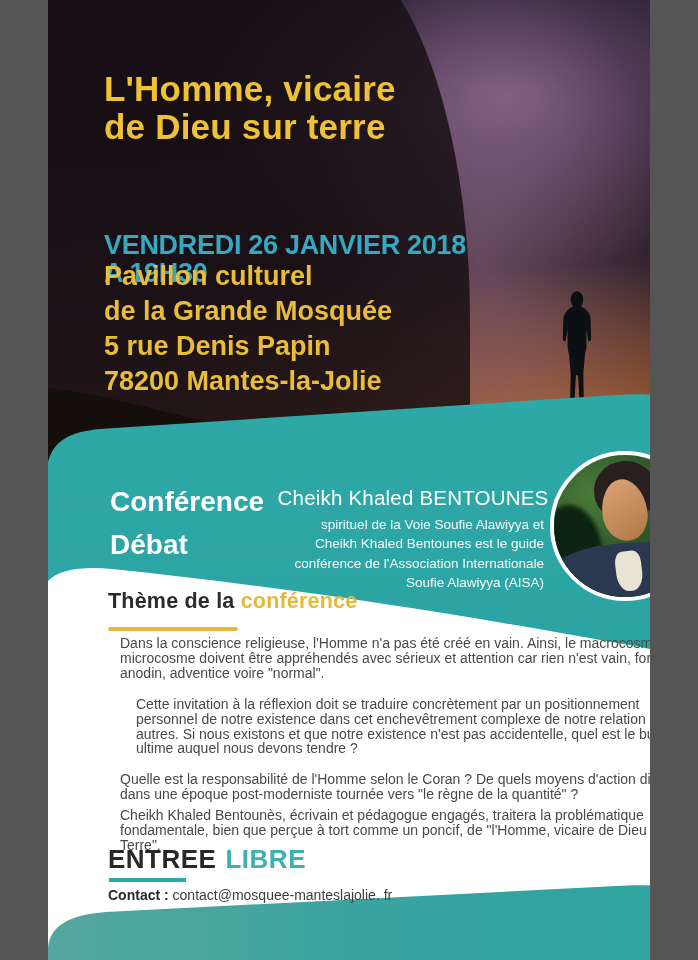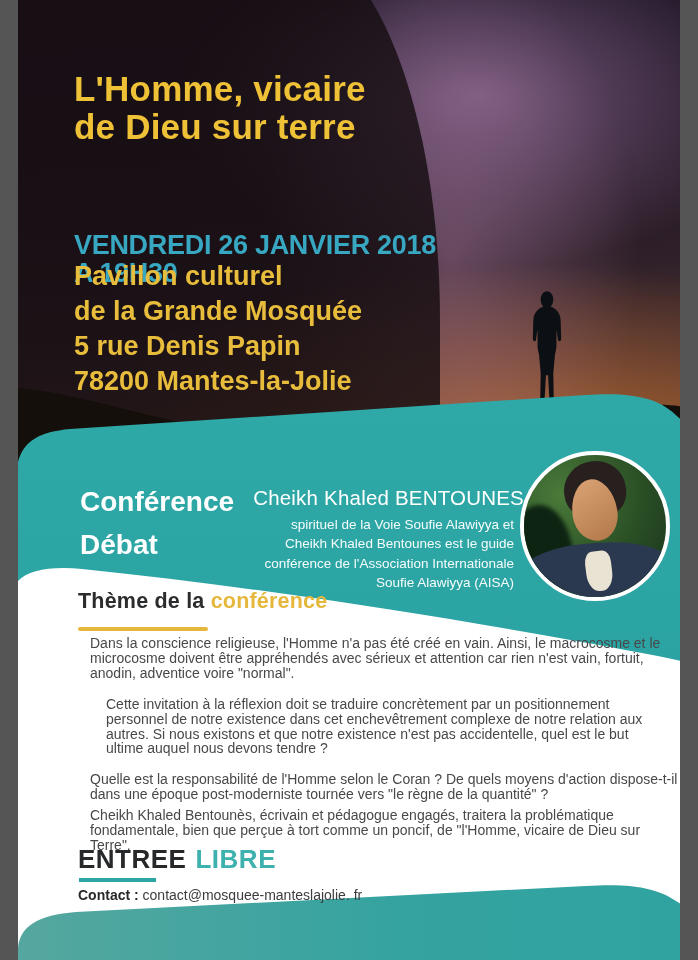--- a/index.html
+++ b/index.html
@@ -1,18 +1,18 @@
 <!DOCTYPE html>
 <html><head>
 <meta charset="utf-8">
 <style>
   html,body{margin:0;padding:0;background:#555;}
   *{box-sizing:border-box;}
   #poster{
-    position:relative;width:662px;height:960px;margin:0 auto;
+    position:relative;width:602px;height:960px;margin:0 auto;
     background:#ffffff;overflow:hidden;
     font-family:"Liberation Sans","DejaVu Sans",sans-serif;
   }
   
   .sky{
     position:absolute;left:0;top:0;width:698px;height:474px;
     background:
       radial-gradient(ellipse 430px 250px at 66% 20%, rgba(202,150,205,0.50), rgba(202,150,205,0) 70%),
       radial-gradient(ellipse 260px 420px at 62% 55%, rgba(190,135,175,0.38), rgba(190,135,175,0) 72%),
       radial-gradient(ellipse 560px 210px at 72% 90%, rgba(200,112,48,0.60), rgba(200,112,48,0) 78%),
@@ -54,21 +54,21 @@
   .address{
     position:absolute;left:56px;top:259px;
     font-size:27px;font-weight:700;color:#e9bd3c;line-height:1.3;
   }
   
   .event-type{
     position:absolute;left:62px;top:480px;
     font-size:28px;font-weight:700;color:#ffffff;line-height:1.55;
   }
   .speaker-name{
-    position:absolute;left:224px;top:486px;width:282px;text-align:right;
+    position:absolute;left:224px;top:486px;width:282px;text-align:center;
     font-size:20.5px;font-weight:400;color:#ffffff;letter-spacing:.2px;
   }
   .speaker-bio{
     position:absolute;left:218px;top:515px;width:278px;text-align:right;
     font-size:13.5px;font-weight:400;color:rgba(255,255,255,.96);line-height:1.44;
   }
   .portrait{
     position:absolute;left:502px;top:451px;width:150px;height:150px;
     border-radius:50%;border:4px solid #ffffff;overflow:hidden;
     background:

